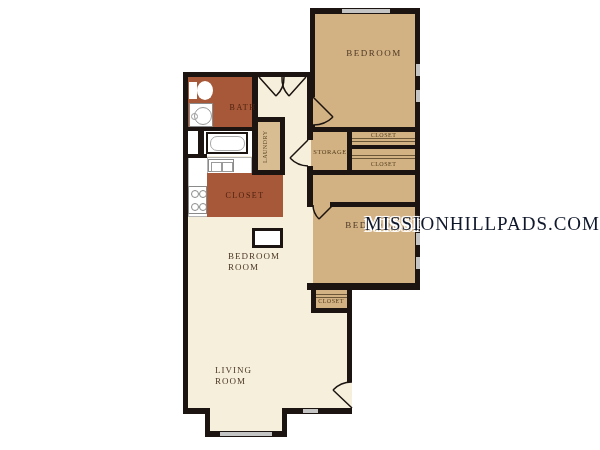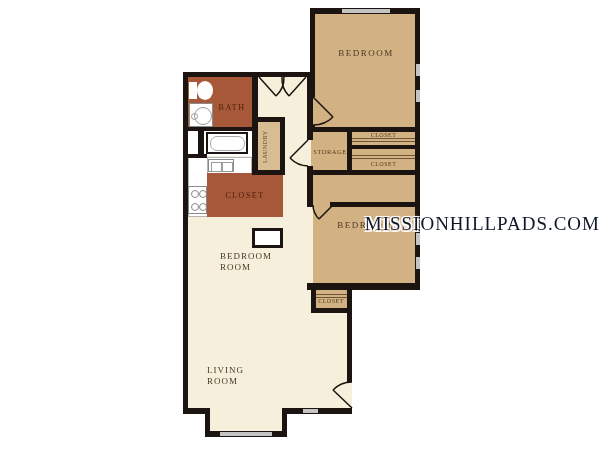--- a/index.html
+++ b/index.html
@@ -8,21 +8,21 @@
   .abs{position:absolute;}
   .cream{background:#f5efdc;}
   .tan{background:#d2b183;}
   .tan2{background:#d8bd92;}
   .red{background:#a65838;}
   .wall{background:#1c1410;}
   .win{background:#c4c4c4;}
   .white{background:#ffffff;}
   .fixture{background:#ffffff;border:1px solid #8a8a8a;box-sizing:border-box;}
   .label{color:#4e3a26;letter-spacing:1.5px;font-size:9px;line-height:1.2;text-align:center;
-         white-space:nowrap;}
+         white-space:nowrap;padding-left:8px;}
   .label-sm{color:#54401f;letter-spacing:0.5px;font-size:6px;text-align:center;white-space:nowrap;}
   .label-red{color:#4f2110;letter-spacing:1.5px;font-size:8px;text-align:center;white-space:nowrap;}
   .rod{background:#6b5638;height:1px;}
   #watermark{left:0;right:0;top:213px;text-align:right;
      font-family:Liberation Serif, serif;font-size:19px;letter-spacing:1px;color:#0f172a;
      text-shadow:-1.5px -1.5px 0 #fff,1.5px -1.5px 0 #fff,-1.5px 1.5px 0 #fff,1.5px 1.5px 0 #fff,0 0 3px #fff;
      z-index:60;}
   svg{position:absolute;left:0;top:0;z-index:40;}
   .z10{z-index:10}.z15{z-index:15}.z20{z-index:20}.z30{z-index:30}.z35{z-index:35}.z50{z-index:50}
 </style>
@@ -128,21 +128,21 @@
       <path d="M306,77 L289,96 M289,96 A25,25 0 0 1 282,77"></path>
       <path d="M313,97 L333,117 M333,117 A28,28 0 0 1 313,125"></path>
       <path d="M308,140 L290,158 M290,158 A26,26 0 0 0 308,166"></path>
       <path d="M333,205 L319,219 M319,219 A20,20 0 0 1 313,205"></path>
       <path d="M352,408 L333,390 M333,390 A26,26 0 0 1 352,382"></path>
     </g>
   </svg>
 
   <div class="abs label z50" style="left:316px;top:48px;width:100px;">BEDROOM</div>
   <div class="abs label z50" style="left:315px;top:220px;width:100px;">BEDROOM</div>
-  <div class="abs label-red z50" style="left:207px;top:103px;width:50px;">BATH</div>
+  <div class="abs label-red z50" style="left:218px;top:103px;width:50px;">BATH</div>
   <div class="abs label-red z50" style="left:213px;top:191px;width:64px;">CLOSET</div>
   <div class="abs label-sm z50" style="left:262px;top:126px;height:42px;writing-mode:vertical-rl;transform:rotate(180deg);">LAUNDRY</div>
   <div class="abs label-sm z50" style="left:311px;top:148px;width:38px;font-size:6.5px;">STORAGE</div>
   <div class="abs label-sm z50" style="left:352px;top:132px;width:63px;">CLOSET</div>
   <div class="abs label-sm z50" style="left:352px;top:161px;width:63px;">CLOSET</div>
   <div class="abs label-sm z50" style="left:314px;top:298px;width:34px;">CLOSET</div>
   <div class="abs label z50" style="left:220px;top:251px;width:50px;text-align:left;letter-spacing:1px;">
     <span>BEDROOM</span><br>
     <span>ROOM</span>
   </div>

